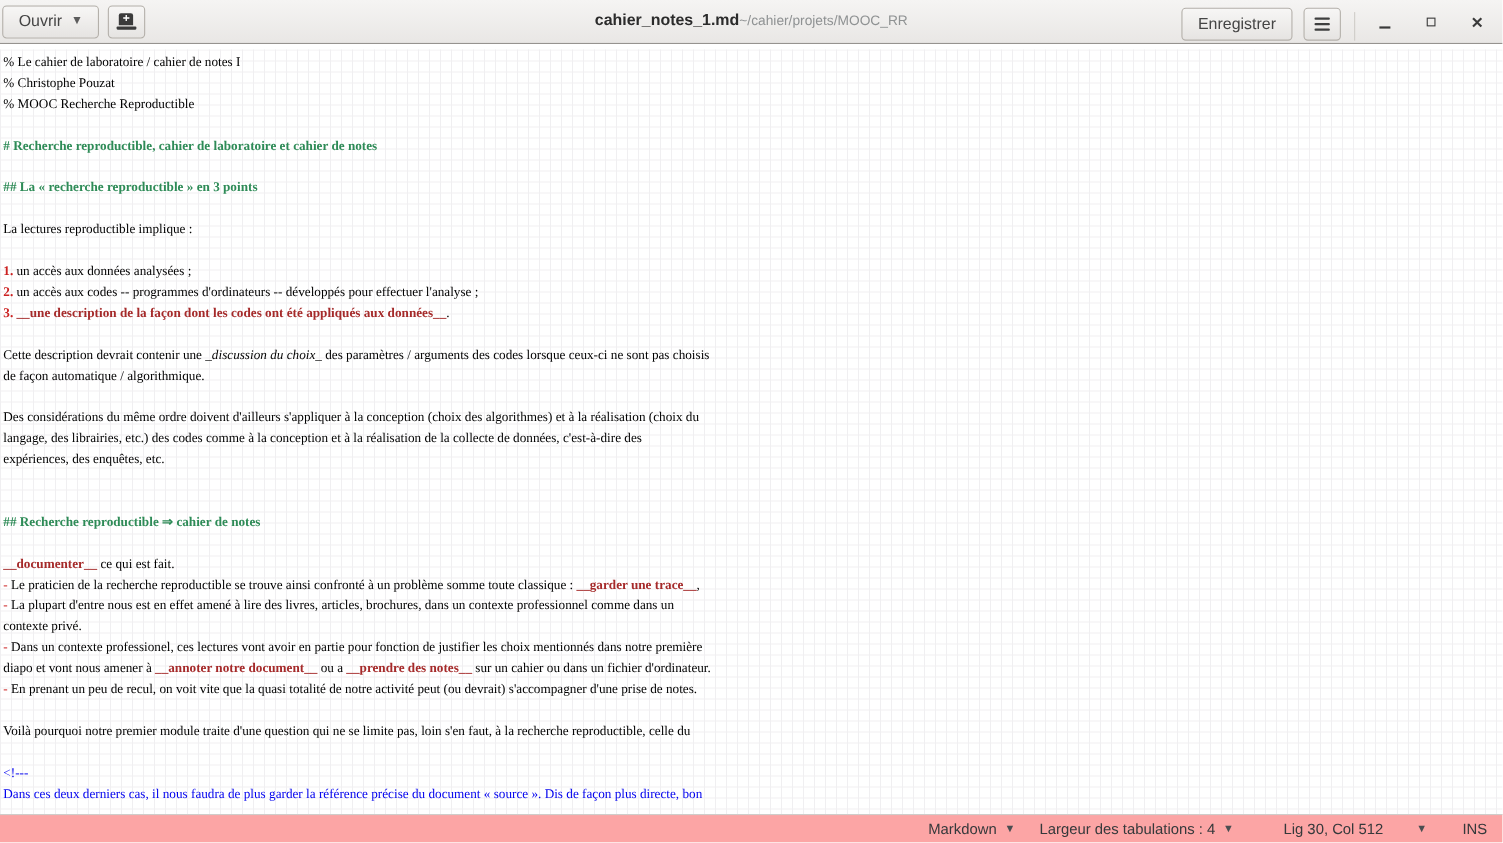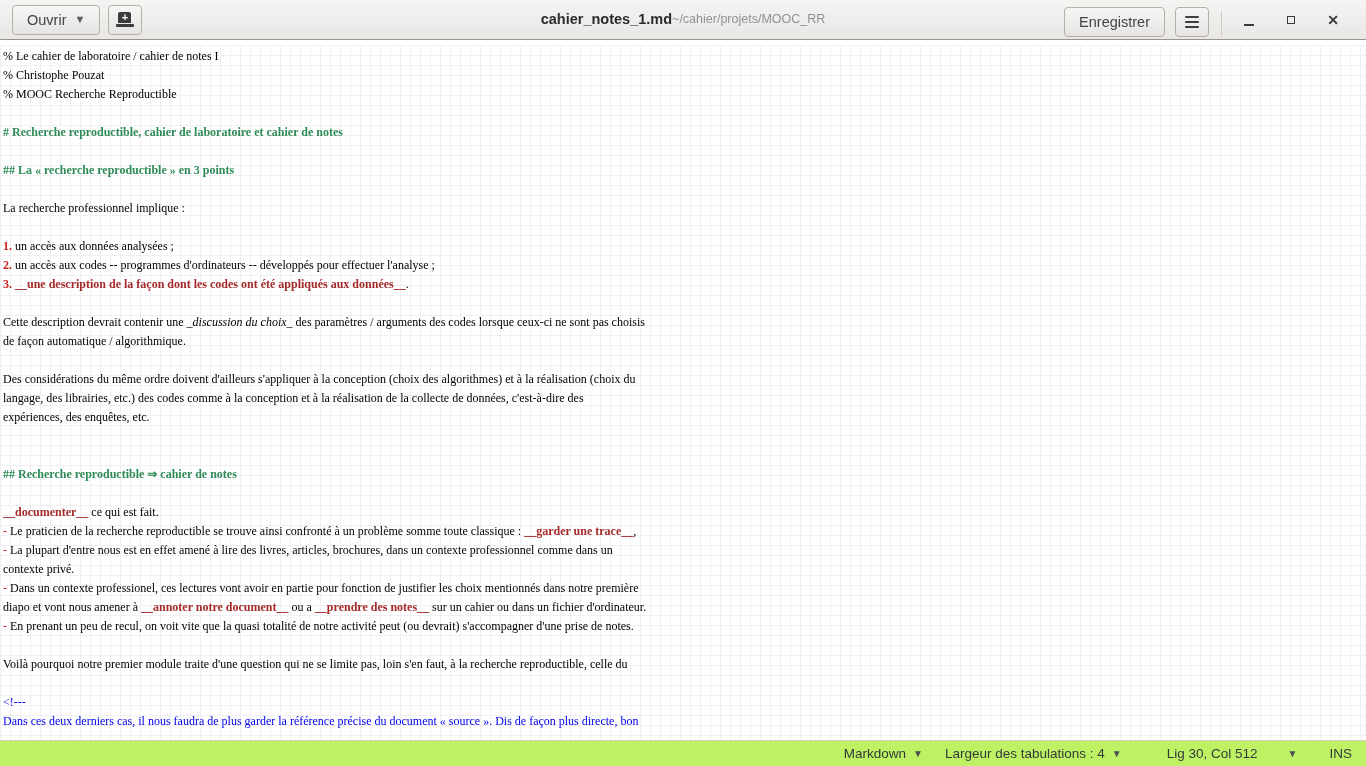--- a/index.html
+++ b/index.html
@@ -9,21 +9,21 @@
   *{margin:0;padding:0;box-sizing:border-box;}
   html,body{width:1366px;height:766px;overflow:hidden;}
   body{font-family:"Liberation Sans",sans-serif;background:#fff;}
   .window{position:relative;width:1366px;height:766px;background:#fff;}
 
   
   .headerbar{
     position:absolute;top:0;left:0;right:0;height:40px;
     background:linear-gradient(#f5f4f3,#e9e7e5);
     border-bottom:1px solid #96938f;
-    display:flex;align-items:center;padding:0 12px;
+    display:flex;align-items:center;padding:0 2px;
   }
   .hb-left{display:flex;align-items:center;gap:8px;}
   .hb-center{position:absolute;left:0;right:0;top:0;bottom:0;display:flex;flex-direction:row;
     align-items:center;justify-content:center;pointer-events:none;}
   .hb-right{margin-left:auto;display:flex;align-items:flex-end;}
   .btn{
     height:30px;display:inline-flex;align-items:center;justify-content:center;
     padding:0 14px;border:1px solid #b4b0aa;border-radius:4px;
     background:linear-gradient(#f7f6f5,#e6e4e2);
     color:#454545;font-size:14.5px;cursor:default;gap:8px;
@@ -65,21 +65,21 @@
   .seg-heading{color:var(--heading);font-weight:bold;}
   .seg-marker{color:var(--marker);font-weight:bold;}
   .seg-bullet{color:var(--marker);}
   .seg-strong{color:var(--strong);font-weight:bold;}
   .seg-em{color:var(--text);font-style:italic;}
   .seg-comment{color:var(--comment);}
 
   
   .statusbar{
     position:absolute;left:0;right:0;bottom:0;height:26px;
-    background:#bef264;border-top:1px solid #cfcdca;
+    background:#fca5a5;border-top:1px solid #cfcdca;
     display:flex;align-items:center;justify-content:flex-end;
     font-size:13.5px;color:#35393b;padding-right:14px;
   }
   .sb-item{display:inline-flex;align-items:center;gap:7px;white-space:nowrap;}
   .sb-caret{font-size:10px;color:#4a4e51;line-height:1;}
   .ml22{margin-left:22px;} .ml45{margin-left:45px;} .ml30{margin-left:30px;} .ml32{margin-left:32px;}
 </style>
 </head>
 <body>
 
@@ -131,21 +131,21 @@
 
   <div class="editor" id="editor">
       <div class="line"><span class="seg-plain">% Le cahier de laboratoire / cahier de notes I</span></div>
       <div class="line"><span class="seg-plain">% Christophe Pouzat</span></div>
       <div class="line"><span class="seg-plain">% MOOC Recherche Reproductible</span></div>
       <div class="line"></div>
       <div class="line"><span class="seg-heading"># Recherche reproductible, cahier de laboratoire et cahier de notes</span></div>
       <div class="line"></div>
       <div class="line"><span class="seg-heading">## La « recherche reproductible » en 3 points</span></div>
       <div class="line"></div>
-      <div class="line"><span class="seg-plain">La recherche professionnel implique :</span></div>
+      <div class="line"><span class="seg-plain">La lectures reproductible implique :</span></div>
       <div class="line"></div>
       <div class="line"><span class="seg-marker">1.</span><span class="seg-plain"> un accès aux données analysées ;</span></div>
       <div class="line"><span class="seg-marker">2.</span><span class="seg-plain"> un accès aux codes -- programmes d'ordinateurs -- développés pour effectuer l'analyse ;</span></div>
       <div class="line"><span class="seg-marker">3.</span><span class="seg-plain"> </span><span class="seg-strong">__une description de la façon dont les codes ont été appliqués aux données__</span><span class="seg-plain">.</span></div>
       <div class="line"></div>
       <div class="line"><span class="seg-plain">Cette description devrait contenir une </span><span class="seg-em">_discussion du choix_</span><span class="seg-plain"> des paramètres / arguments des codes lorsque ceux-ci ne sont pas choisis</span></div>
       <div class="line"><span class="seg-plain">de façon automatique / algorithmique.</span></div>
       <div class="line"></div>
       <div class="line"><span class="seg-plain">Des considérations du même ordre doivent d'ailleurs s'appliquer à la conception (choix des algorithmes) et à la réalisation (choix du</span></div>
       <div class="line"><span class="seg-plain">langage, des librairies, etc.) des codes comme à la conception et à la réalisation de la collecte de données, c'est-à-dire des</span></div>

